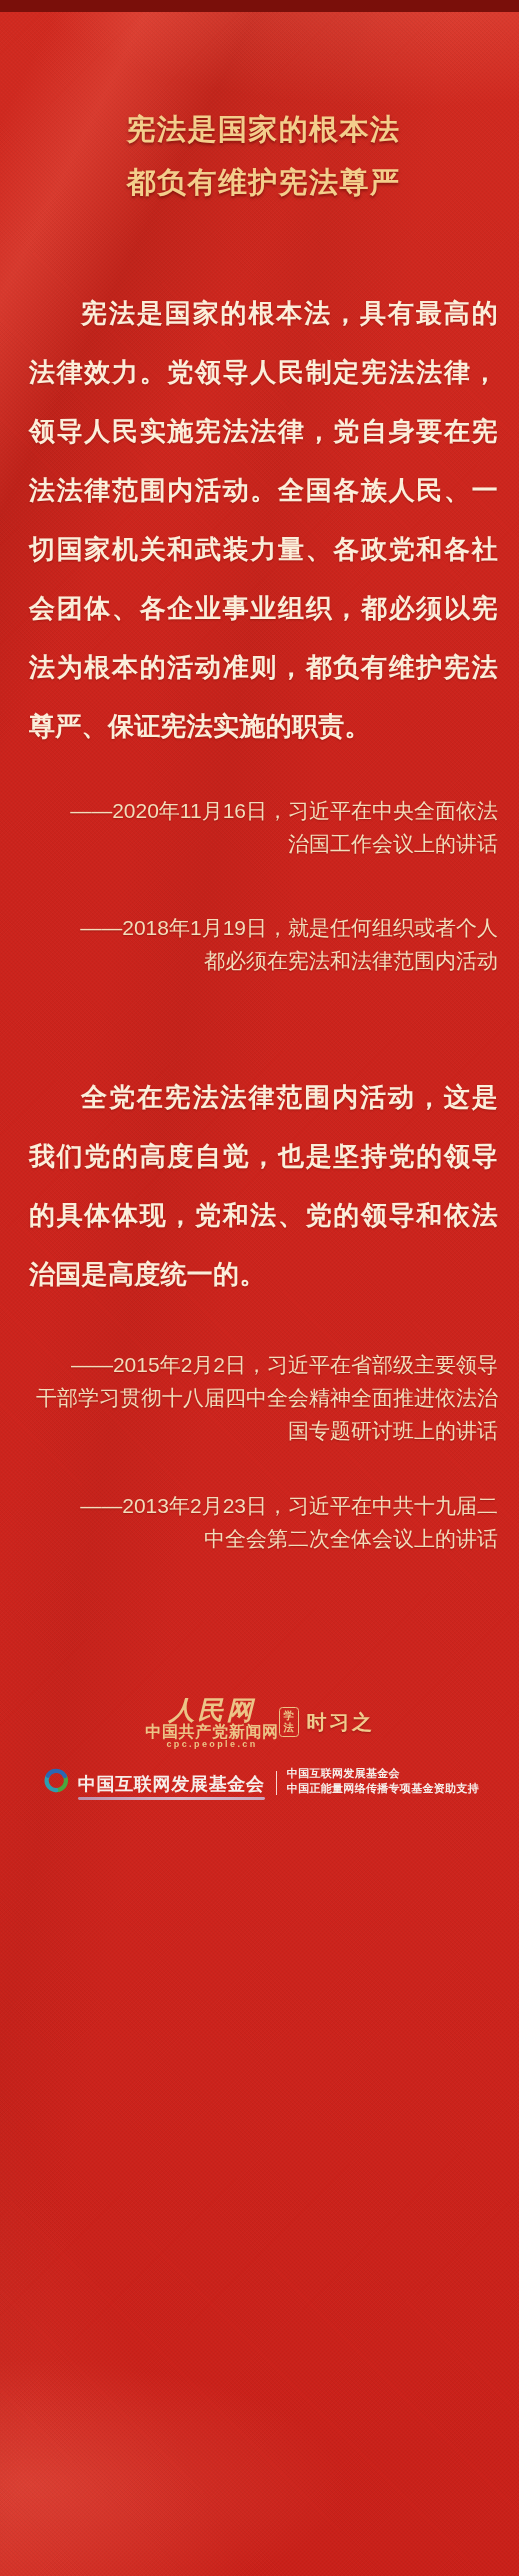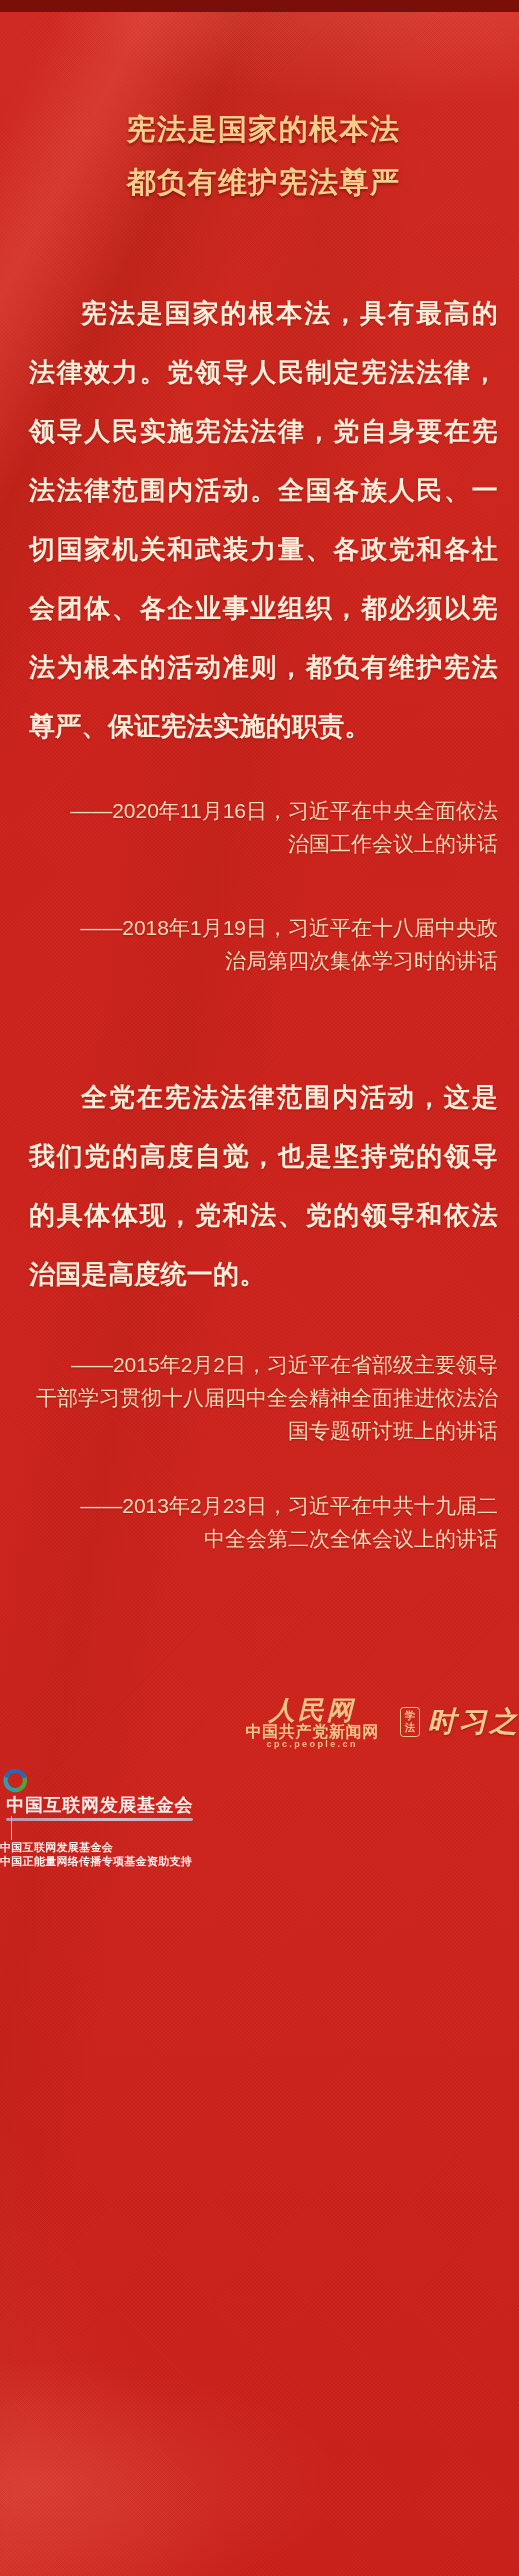--- a/index.html
+++ b/index.html
@@ -54,44 +54,44 @@
   .mt-q2{margin-top:85px;}
   .mt-a2{margin-top:51px;}
   .mt-q3{margin-top:91px;}
   .mt-a3{margin-top:44px;}
   .mt-q4{margin-top:69px;}
   .mt-a4{margin-top:42px;}
 
   .footer{position:relative;z-index:1;}
   .footer-row1{
     margin-top:144px;
-    display:flex;justify-content:flex-end;align-items:flex-start;gap:21px;
+    display:flex;justify-content:center;align-items:flex-start;
   }
   .people-block{text-align:center;color:#ecc487;}
   .people-script{
     font-family:"DejaVu Serif","Liberation Serif",serif;
     font-style:italic;font-weight:700;
     font-size:26px;line-height:23.6px;letter-spacing:2.8px;
   }
   .people-sub{font-size:16px;font-weight:700;letter-spacing:0.7px;line-height:13px;margin-top:2.1px;}
   .people-url{font-size:9px;font-weight:700;letter-spacing:2.4px;line-height:9.7px;margin-top:2.1px;}
   .sxz-block{display:flex;align-items:center;gap:7.6px;margin-top:7.6px;}
   .sxz-badge{
     width:18px;height:28px;border:1.4px solid #ecc487;border-radius:3.5px;
     display:flex;flex-direction:column;align-items:center;justify-content:center;
     color:#ecc487;font-size:10.4px;font-weight:700;line-height:11.8px;
   }
   .sxz-name{
-    color:#f0cb8e;font-size:28px;font-weight:700;font-style:italic;
+    color:#f0cb8e;font-size:20px;font-weight:700;
     letter-spacing:2.8px;line-height:28px;
     text-shadow:0 1.4px 2.1px rgba(110,10,5,0.5);
   }
   .footer-row2{
     margin-top:16.6px;
-    display:flex;justify-content:center;align-items:flex-start;flex-direction:column;
+    display:flex;justify-content:center;align-items:flex-end;
   }
   .globe-icon{width:30.5px;height:29px;flex:0 0 auto;}
   .foundation-name-wrap{position:relative;margin-left:6.2px;}
   .foundation-name{
     color:#f6eeea;font-size:18px;font-weight:700;letter-spacing:0.7px;line-height:21px;
   }
   .foundation-underline{
     position:absolute;left:0;right:0;bottom:-4.8px;height:2.8px;border-radius:1.4px;
     background:linear-gradient(90deg,#b9a4c6,#ded3e8 55%,#cabbd8);
     opacity:0.85;
@@ -105,21 +105,21 @@
 <div class="poster">
   <div class="content">
 
     <h1 class="main-title"><span>宪法是国家的根本法</span><br>
       <span>都负有维护宪法尊严</span>
     </h1>
 
     <p class="quote-text mt-q1">宪法是国家的根本法，具有最高的法律效力。党领导人民制定宪法法律，领导人民实施宪法法律，党自身要在宪法法律范围内活动。全国各族人民、一切国家机关和武装力量、各政党和各社会团体、各企业事业组织，都必须以宪法为根本的活动准则，都负有维护宪法尊严、保证宪法实施的职责。</p>
     <p class="quote-attr mt-a1">——2020年11月16日，习近平在中央全面依法治国工作会议上的讲话</p>
 
-    <p class="quote-attr mt-a2">——2018年1月19日，习近平在十八届中央政治局第四次集体学习时的讲话</p>
+    <p class="quote-attr mt-a2">——2018年1月19日，就是任何组织或者个人都必须在宪法和法律范围内活动</p>
 
     <p class="quote-text mt-q3">全党在宪法法律范围内活动，这是我们党的高度自觉，也是坚持党的领导的具体体现，党和法、党的领导和依法治国是高度统一的。</p>
     <p class="quote-attr mt-a3">——2015年2月2日，习近平在省部级主要领导干部学习贯彻十八届四中全会精神全面推进依法治国专题研讨班上的讲话</p>
 
     <p class="quote-attr mt-a4">——2013年2月23日，习近平在中共十九届二中全会第二次全体会议上的讲话</p>
   </div>
 
   <div class="footer">
 
     <div class="footer-row1">

